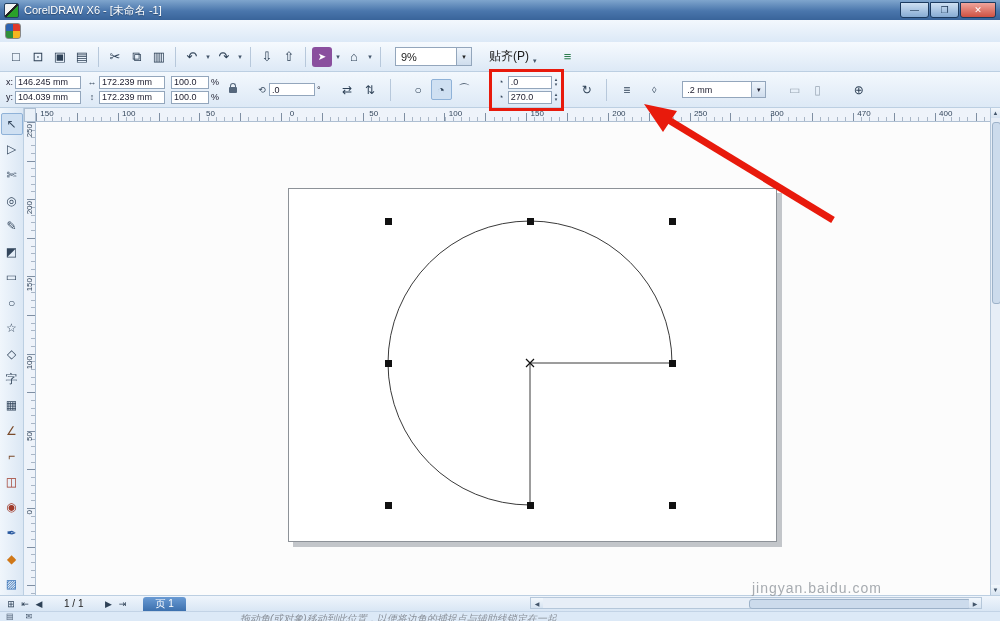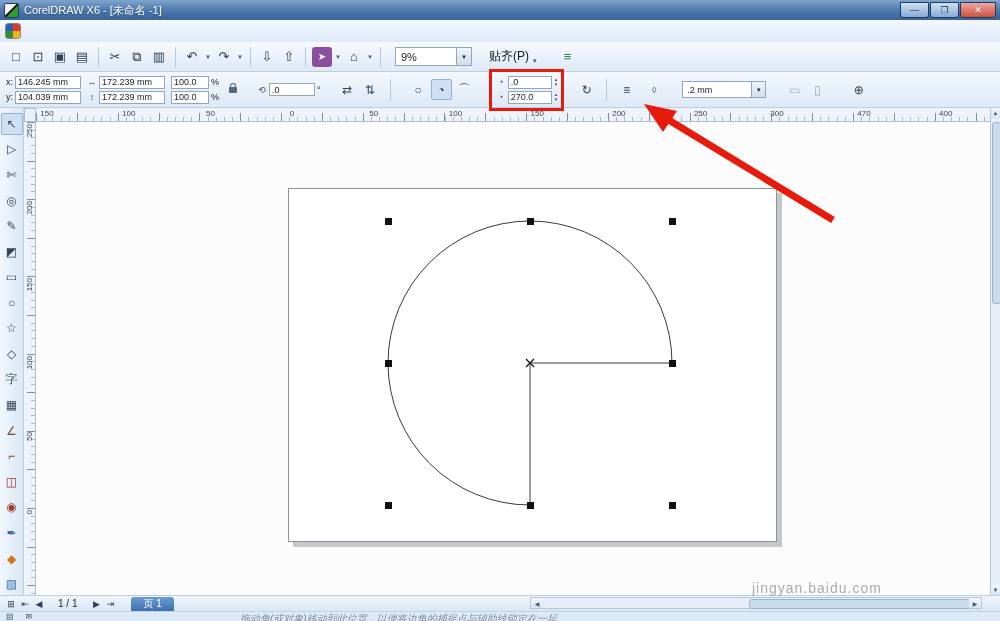--- a/index.html
+++ b/index.html
@@ -101,21 +101,21 @@
     border-left:1px solid #b5c7da;box-sizing:border-box;}
   .vscroll .arr{position:absolute;left:0;width:9px;height:10px;font-size:6px;color:#44566b;
     display:flex;align-items:center;justify-content:center;background:linear-gradient(#f2f7fc,#d6e3f1);}
   .vscroll .arr.up{top:0;} .vscroll .arr.down{bottom:0;}
   .vscroll .thumb{position:absolute;left:1px;top:14px;width:7px;height:180px;background:#ccdbec;
     border:1px solid #9db2c9;border-radius:3px;}
   .pagebar{position:absolute;left:0;top:595px;width:1000px;height:16px;
     background:linear-gradient(#eff5fc,#d9e6f4);border-top:1px solid #bccfe2;box-sizing:border-box;
     display:flex;align-items:center;font-size:10px;color:#2e4156;}
   .pb-ico{width:14px;text-align:center;font-size:9px;}
-  .pb-info{margin:0 12px;font-size:10px;color:#222;}
+  .pb-info{margin:0 18px;font-size:10px;color:#222;}
   .page-tab{margin-left:14px;padding:0 12px;height:14px;display:flex;align-items:center;
     background:linear-gradient(#6a9bd4,#3c70ae);color:#fff;font-size:10px;border-radius:3px 3px 0 0;}
   .hscroll{position:absolute;left:530px;top:597px;width:452px;height:12px;background:#e7eef7;
     border:1px solid #b5c7da;box-sizing:border-box;}
   .hscroll .arr{position:absolute;top:0;width:12px;height:10px;font-size:6px;color:#44566b;
     display:flex;align-items:center;justify-content:center;background:linear-gradient(#f2f7fc,#d6e3f1);}
   .hscroll .arr.left{left:0;} .hscroll .arr.right{right:0;}
   .hscroll .thumb{position:absolute;left:218px;top:1px;width:220px;height:8px;background:#ccdbec;
     border:1px solid #9db2c9;border-radius:3px;}
   .statusbar{position:absolute;left:0;top:611px;width:1000px;height:10px;background:#dce9f7;

